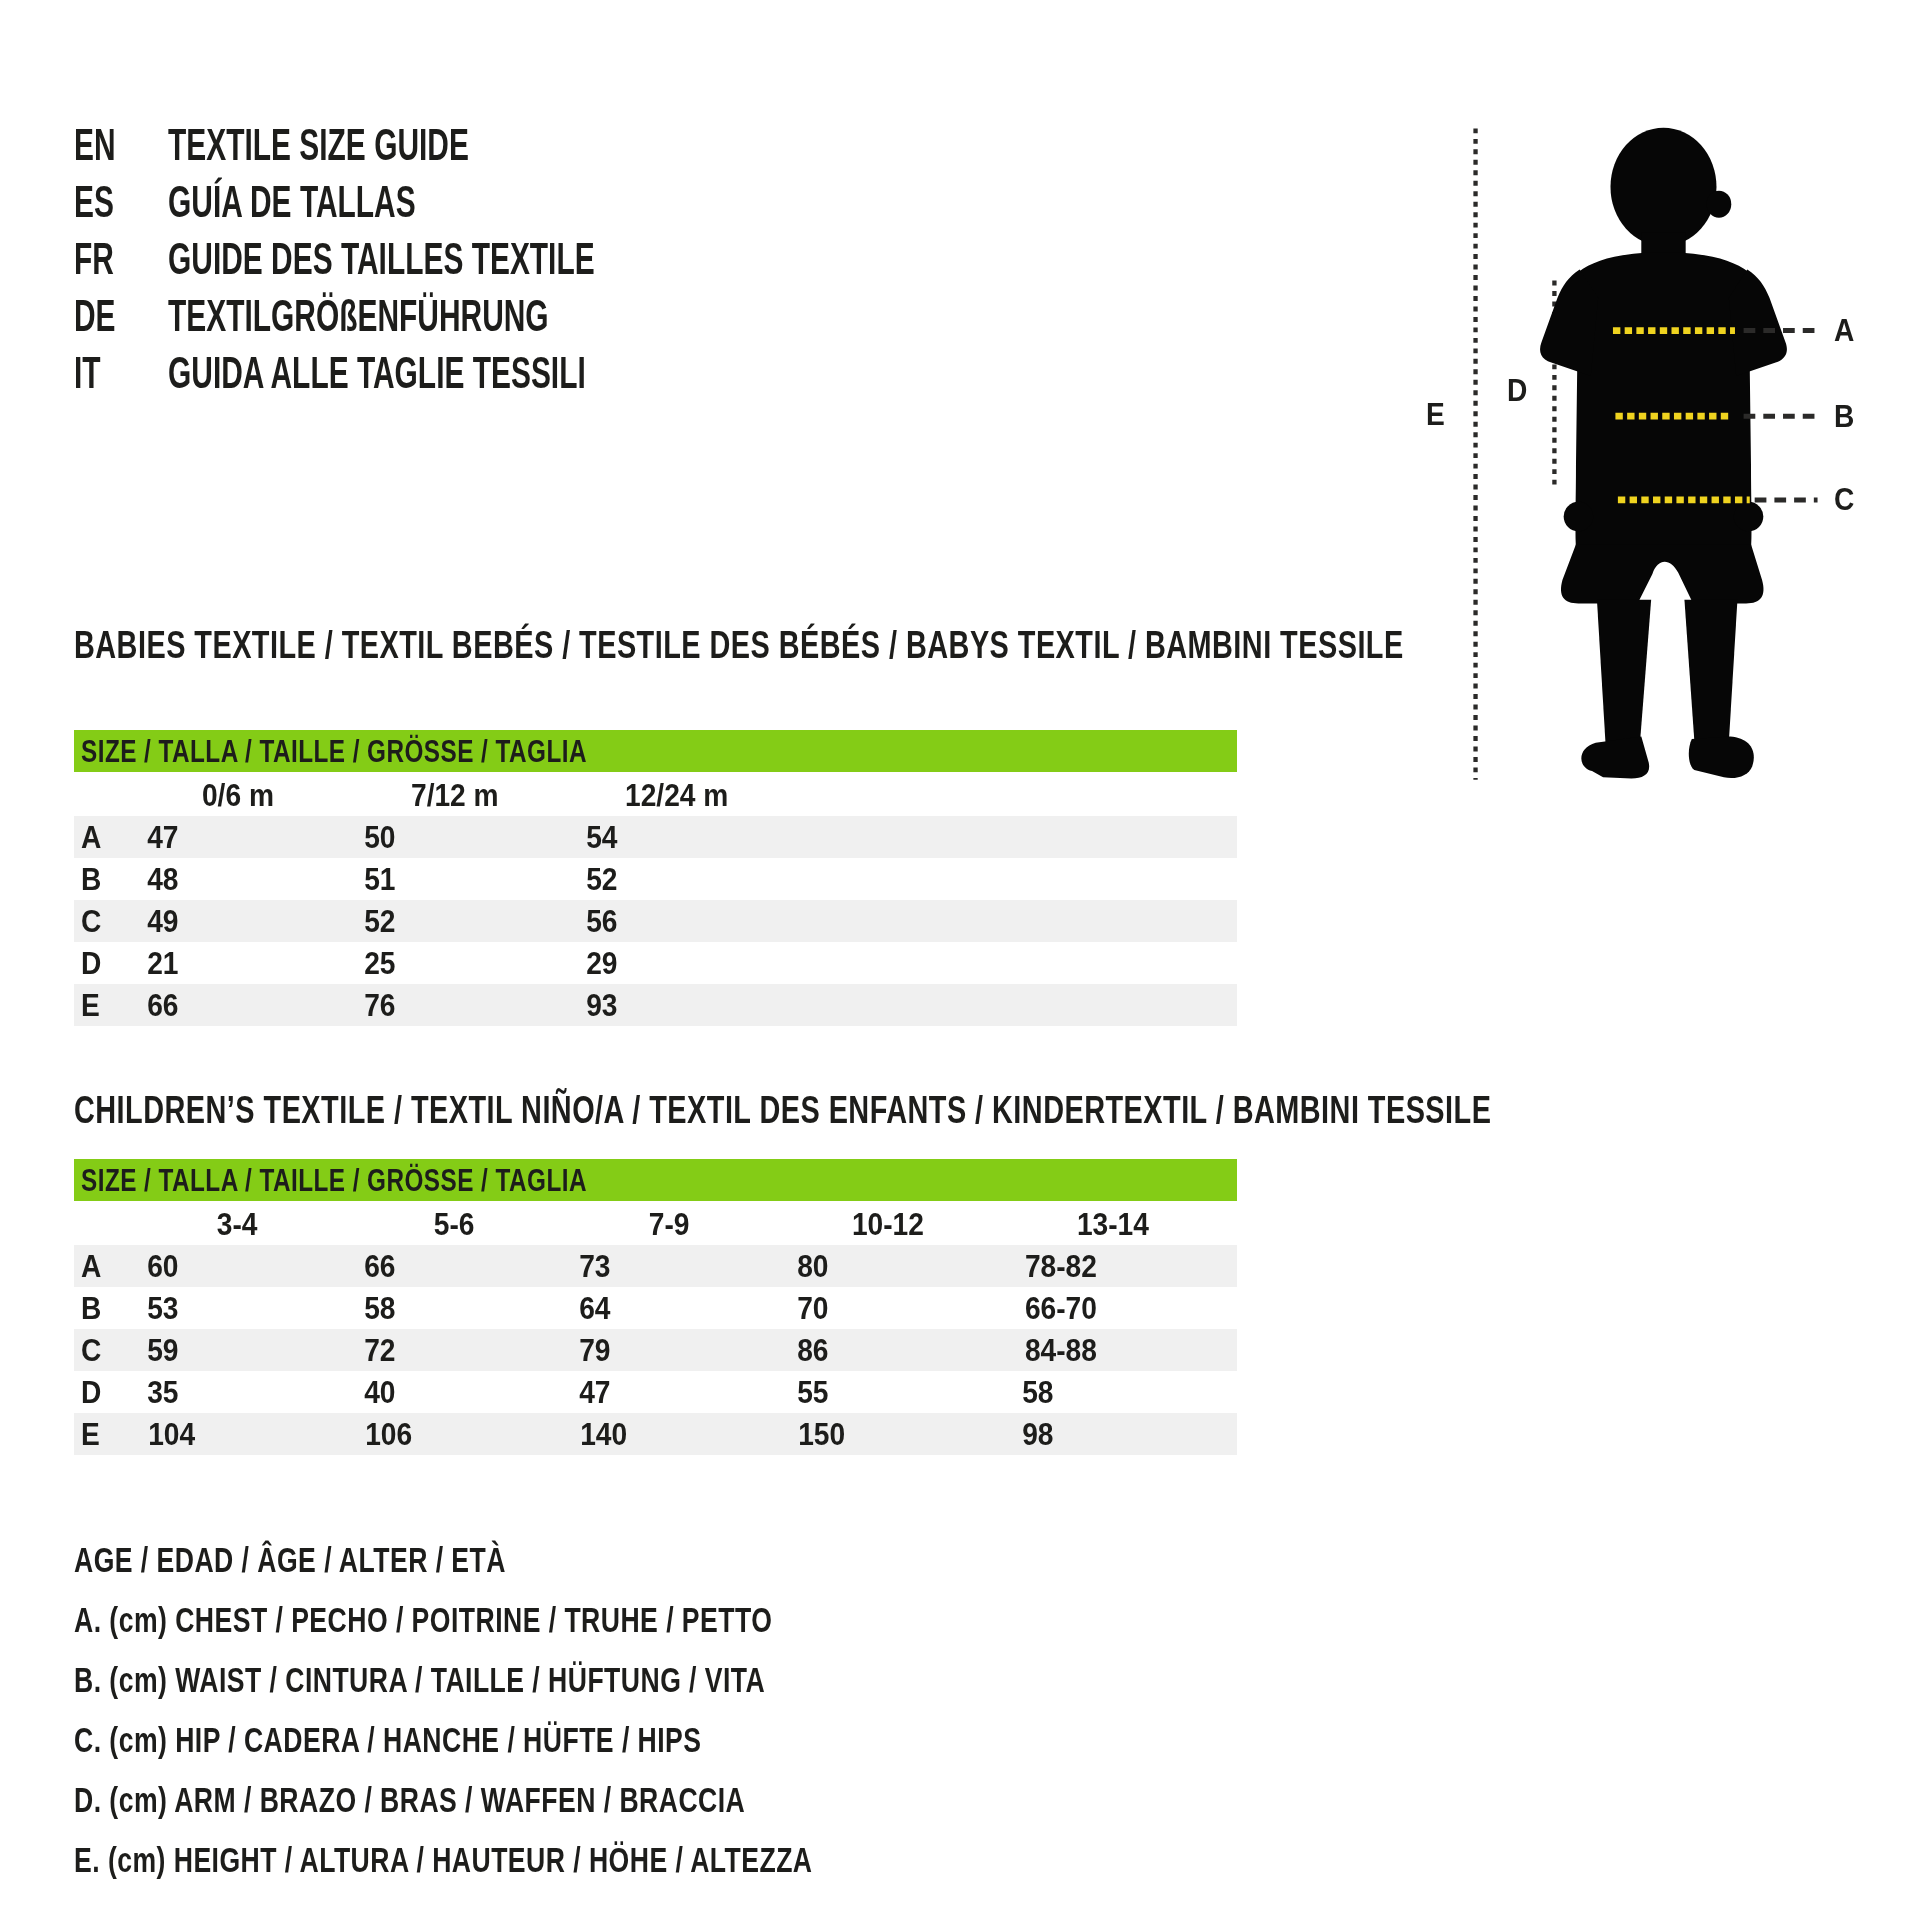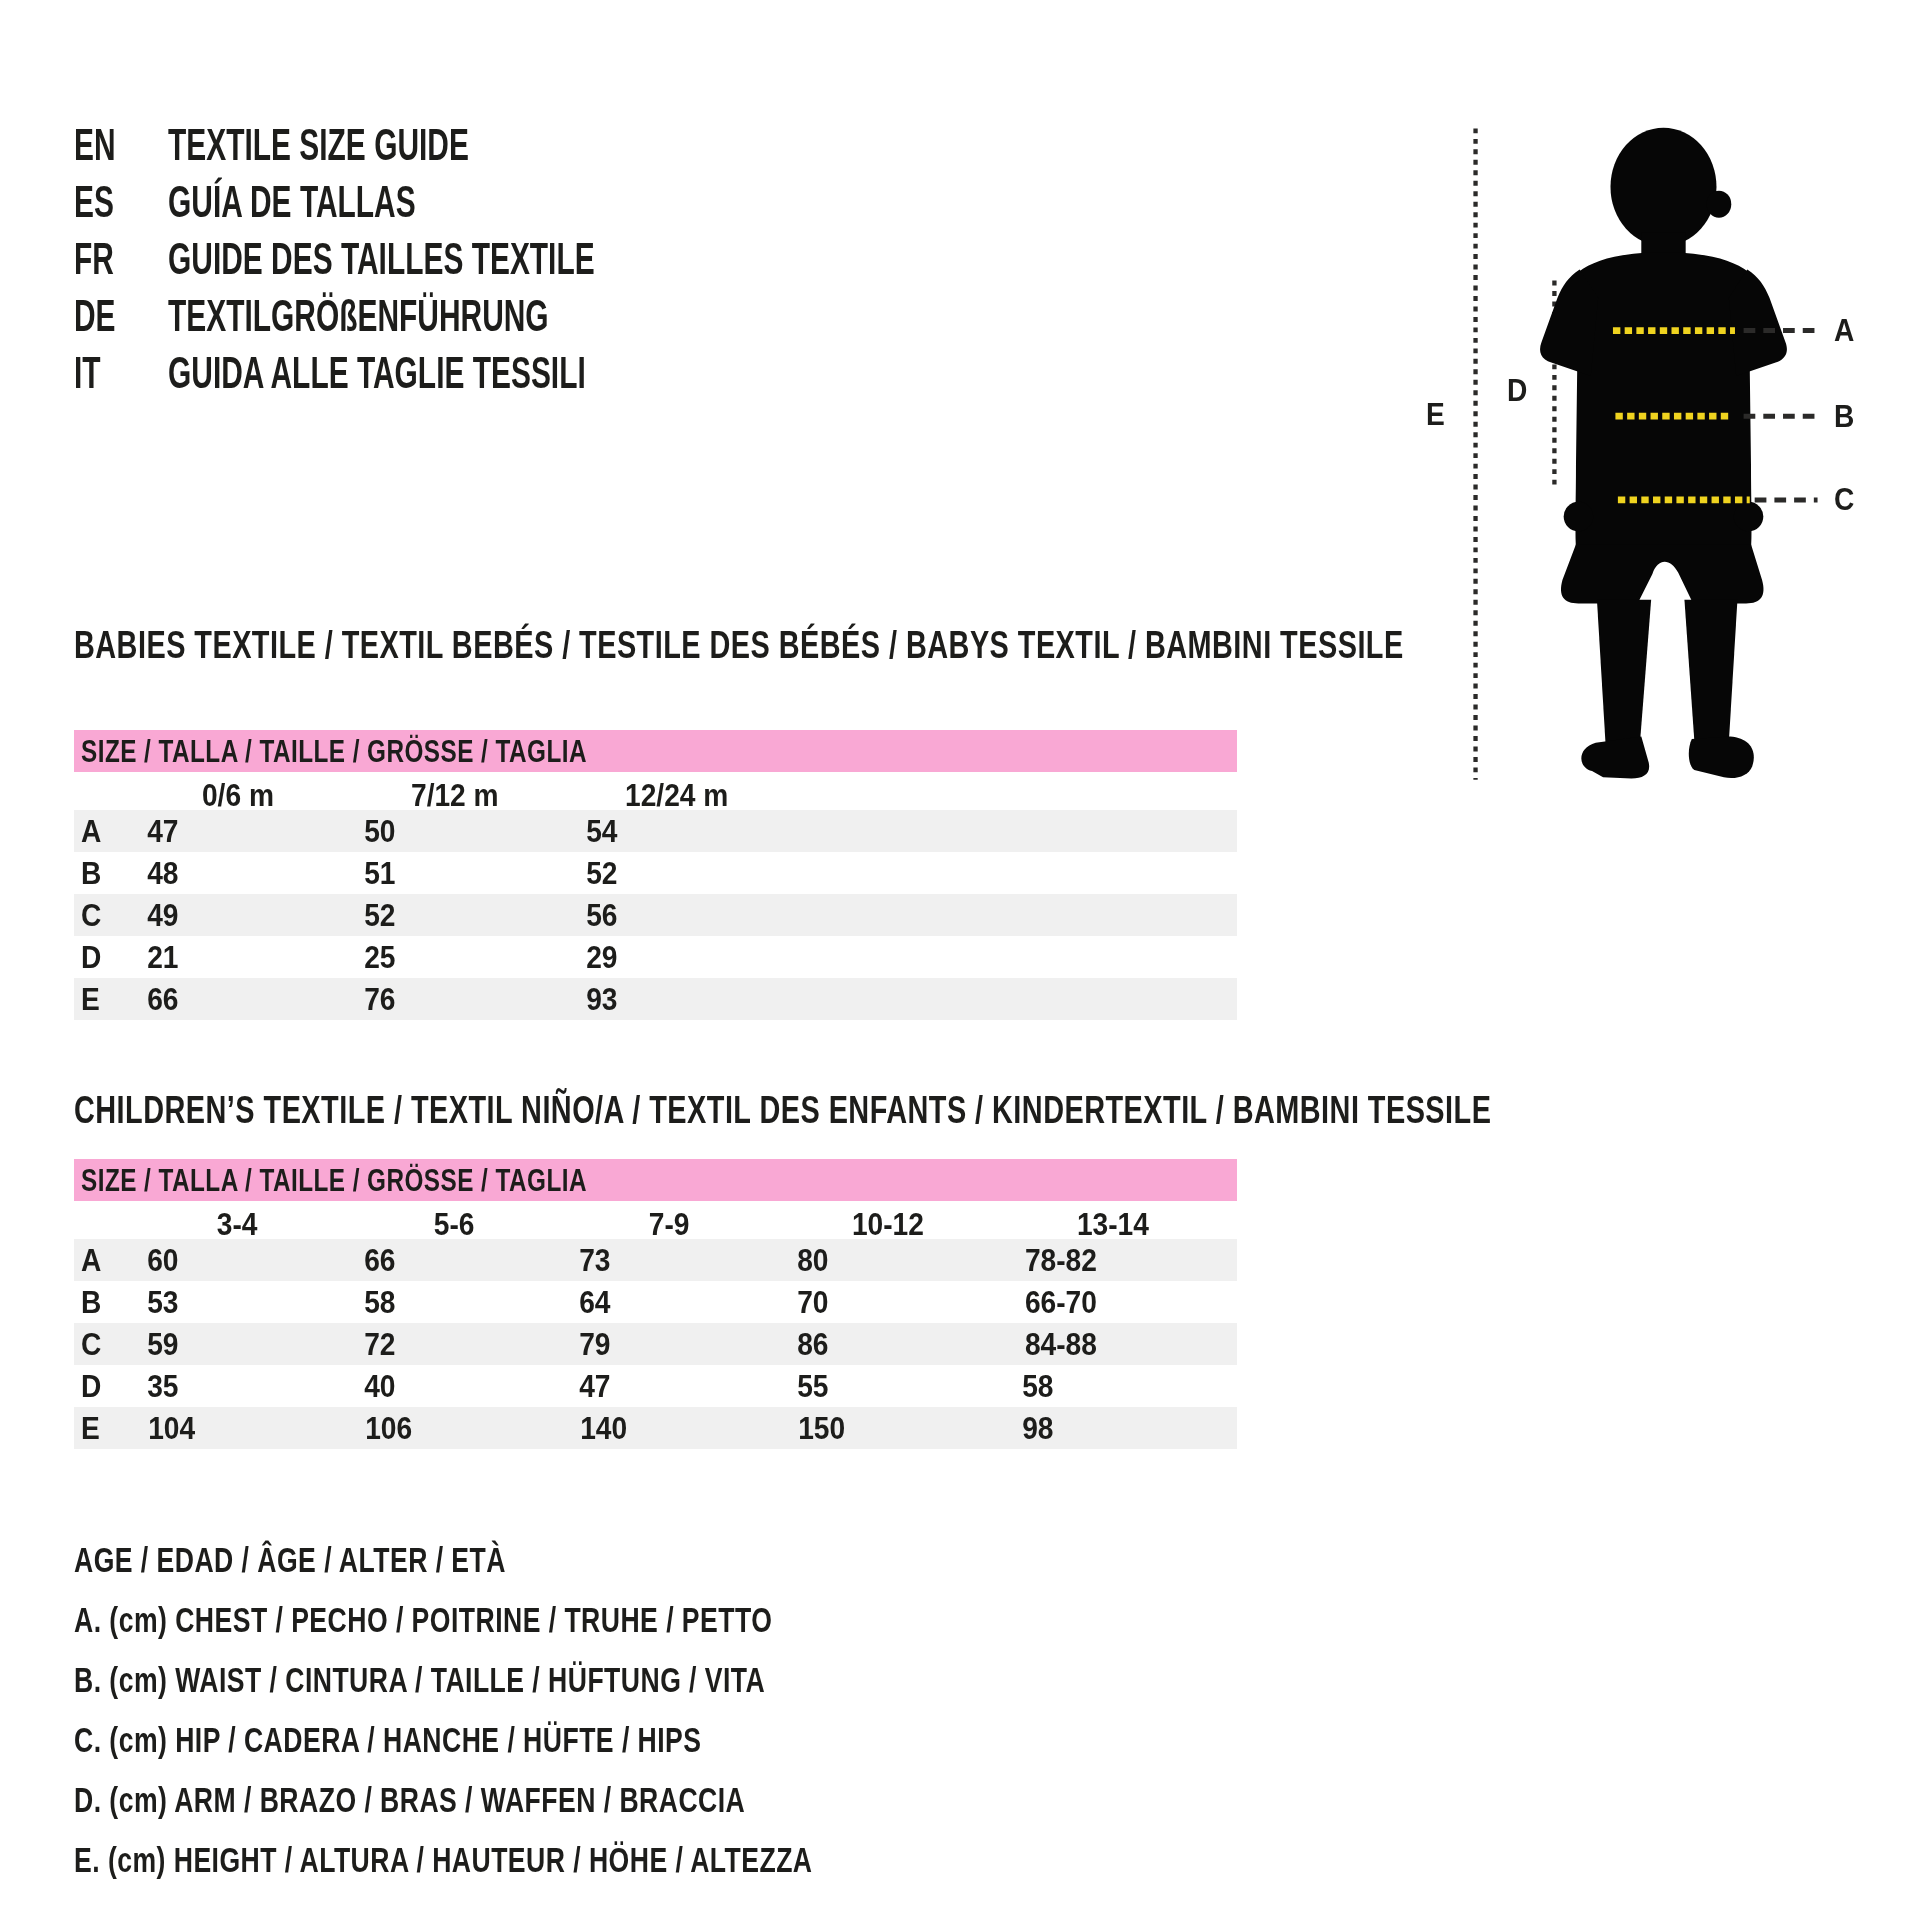--- a/index.html
+++ b/index.html
@@ -22,22 +22,22 @@
 
   
   .sec-h{position:absolute;left:74px;height:43px;line-height:43px;font-size:38px;}
   .sec-h.babies{top:604px;}
   .sec-h.children{top:1069px;}
 
   
   .size-table{position:absolute;left:74px;width:1163px;}
   .size-table.babies{top:710px;}
   .size-table.children{top:1139px;}
-  .band{height:42px;line-height:42px;background:#f9a8d4;padding-left:7.4px;font-size:32px;}
-  .cols{position:relative;height:38px;line-height:46px;font-size:32px;}
+  .band{height:42px;line-height:42px;background:#84cc16;padding-left:7.4px;font-size:32px;}
+  .cols{position:relative;height:44px;line-height:46px;font-size:32px;}
   .cc{position:absolute;top:0;width:185px;text-align:center;}
   .trow{position:relative;height:42px;line-height:42px;font-size:32px;}
   .trow.odd{background:#F0F0F0;}
   .rl{position:absolute;left:7.4px;top:0;}
   .cv{position:absolute;top:0;width:185px;text-align:left;}
   .c1{left:71px}.c2{left:288px}.c3b{left:510px}
   .c3{left:503px}.c4{left:721px}.c5{left:946px}
 
   
   .legend{position:absolute;left:74px;top:1510px;text-decoration:underline;}

